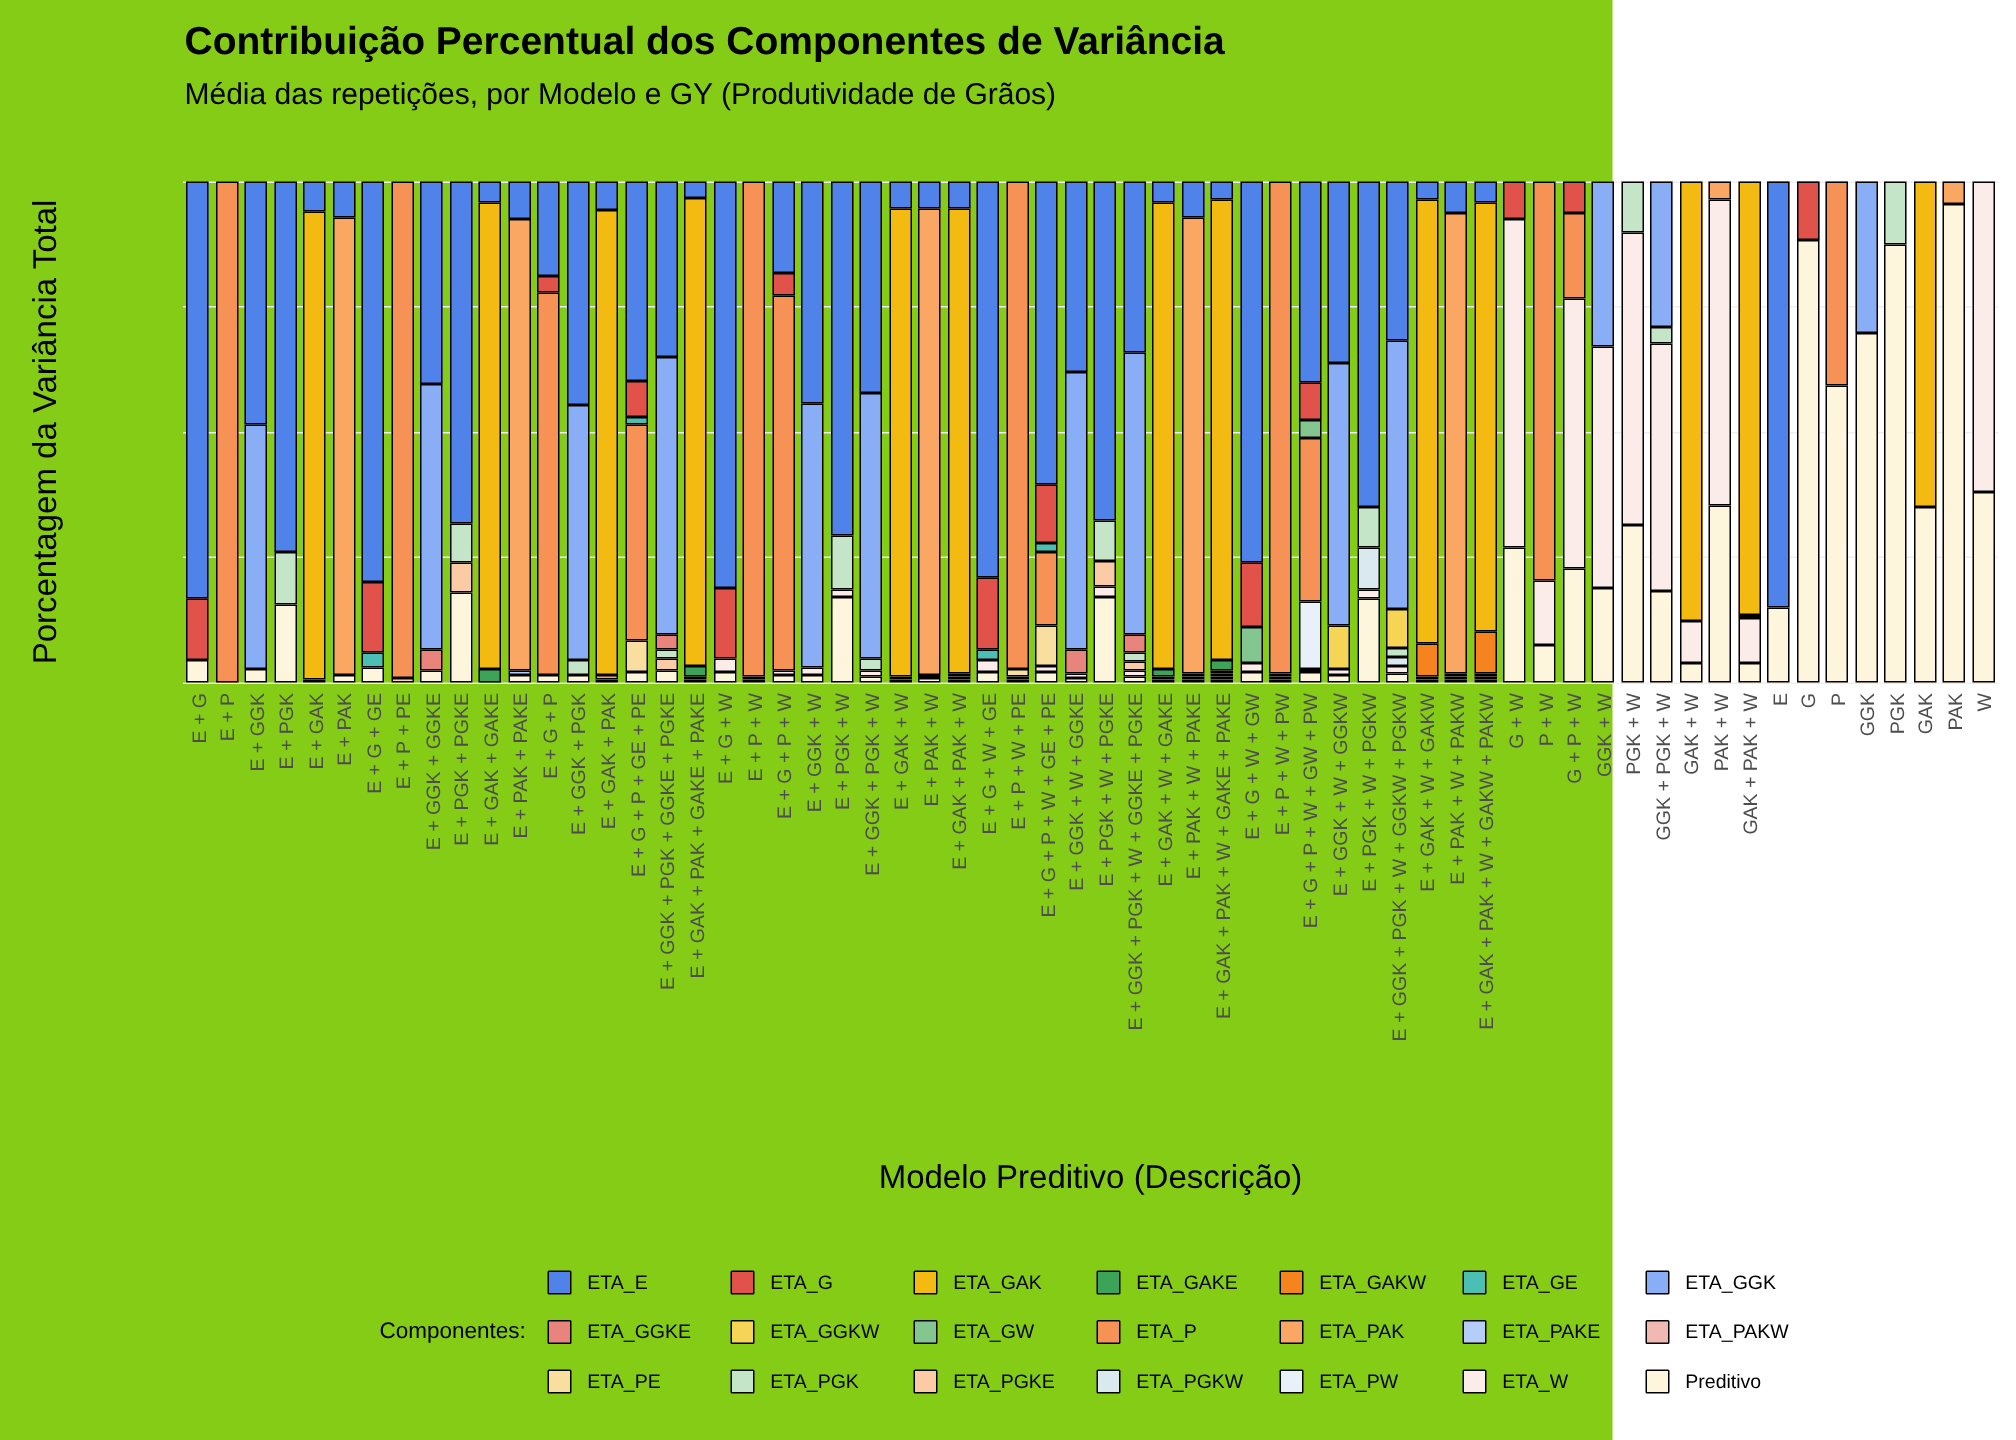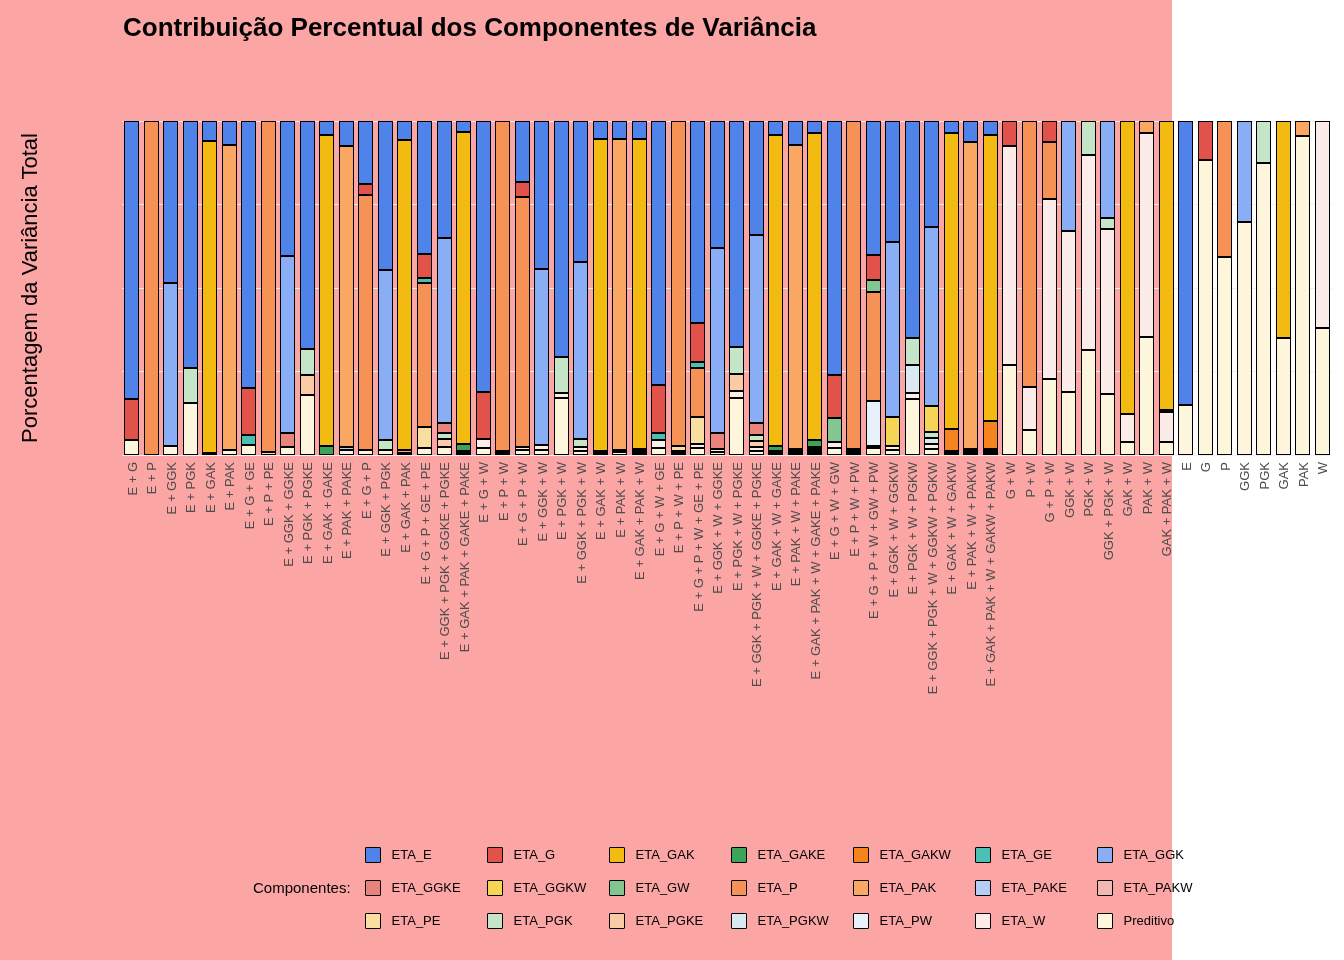--- a/index.html
+++ b/index.html
@@ -1,17 +1,17 @@
 <!DOCTYPE html>
 <html><head>
 <meta charset="utf-8">
 <style>
   html,body{margin:0;padding:0;width:1344px;height:960px;background:#ffffff;overflow:hidden;
     font-family:"Liberation Sans",sans-serif;}
-  #canvas{position:relative;width:1172px;height:960px;background:#fca5a5;}
+  #canvas{position:relative;width:1075px;height:960px;background:#84cc16;}
   .title{position:absolute;left:123px;top:12px;font-size:26px;font-weight:bold;color:#000;white-space:nowrap;}
   .subtitle{position:absolute;left:123px;top:52px;font-size:20px;color:#000;white-space:nowrap;}
   .y-axis-title{position:absolute;left:30px;top:288px;transform:translate(-50%,-50%) rotate(-90deg);
     font-size:22px;color:#000;white-space:nowrap;}
   .x-axis-title{position:absolute;left:727px;top:772px;transform:translateX(-50%);
     font-size:22px;color:#000;white-space:nowrap;}
   #yticks .ytick{position:absolute;right:1236px;width:100px;text-align:right;font-size:19px;color:#4d4d4d;
     line-height:22px;white-space:nowrap;}
   #plot{position:absolute;left:122px;top:121px;width:1210px;height:334px;}
   .gridline{position:absolute;left:0;width:100%;height:1px;background:#efefef;}
@@ -25,20 +25,21 @@
   .legend-grid{display:grid;grid-template-columns:repeat(7,122px);grid-auto-rows:33px;align-items:center;}
   .legend-item{display:flex;align-items:center;gap:11px;}
   .swatch{width:16px;height:16px;box-sizing:border-box;border:1.7px solid #000;border-radius:1px;flex:0 0 16px;}
   .legend-label{font-size:13px;color:#000;white-space:nowrap;}
 </style>
 </head>
 <body>
 
 <div id="canvas">
   <div class="title">Contribuição Percentual dos Componentes de Variância</div>
+  <div class="subtitle">Média das repetições, por Modelo e GY (Produtividade de Grãos)</div>
   <div class="y-axis-title">Porcentagem da Variância Total</div>
   <div id="yticks">
       <div class="ytick" style="top: 444px;">0%</div>
       <div class="ytick" style="top: 360.5px;">4%</div>
       <div class="ytick" style="top: 277px;">26%</div>
       <div class="ytick" style="top: 193.5px;">42%</div>
       <div class="ytick" style="top: 110px;">60%</div>
     </div>
   <div id="plot">
       <div class="gridline" style="top: 333.5px;"></div>
@@ -477,20 +478,21 @@
       <div class="xlab" style="left: 1037.11px;">GAK + PAK + W</div>
       <div class="xlab" style="left: 1056.63px;">E</div>
       <div class="xlab" style="left: 1076.15px;">G</div>
       <div class="xlab" style="left: 1095.66px;">P</div>
       <div class="xlab" style="left: 1115.18px;">GGK</div>
       <div class="xlab" style="left: 1134.69px;">PGK</div>
       <div class="xlab" style="left: 1154.21px;">GAK</div>
       <div class="xlab" style="left: 1173.73px;">PAK</div>
       <div class="xlab" style="left: 1193.24px;">W</div>
     </div>
+  <div class="x-axis-title">Modelo Preditivo (Descrição)</div>
   <div id="legend">
     <div class="legend-title">Componentes:</div>
     <div class="legend-grid">
         <div class="legend-item">
           <span class="swatch" style="background: rgb(80, 131, 234);"></span>
           <span class="legend-label">ETA_E</span>
         </div>
         <div class="legend-item">
           <span class="swatch" style="background: rgb(224, 82, 74);"></span>
           <span class="legend-label">ETA_G</span>

